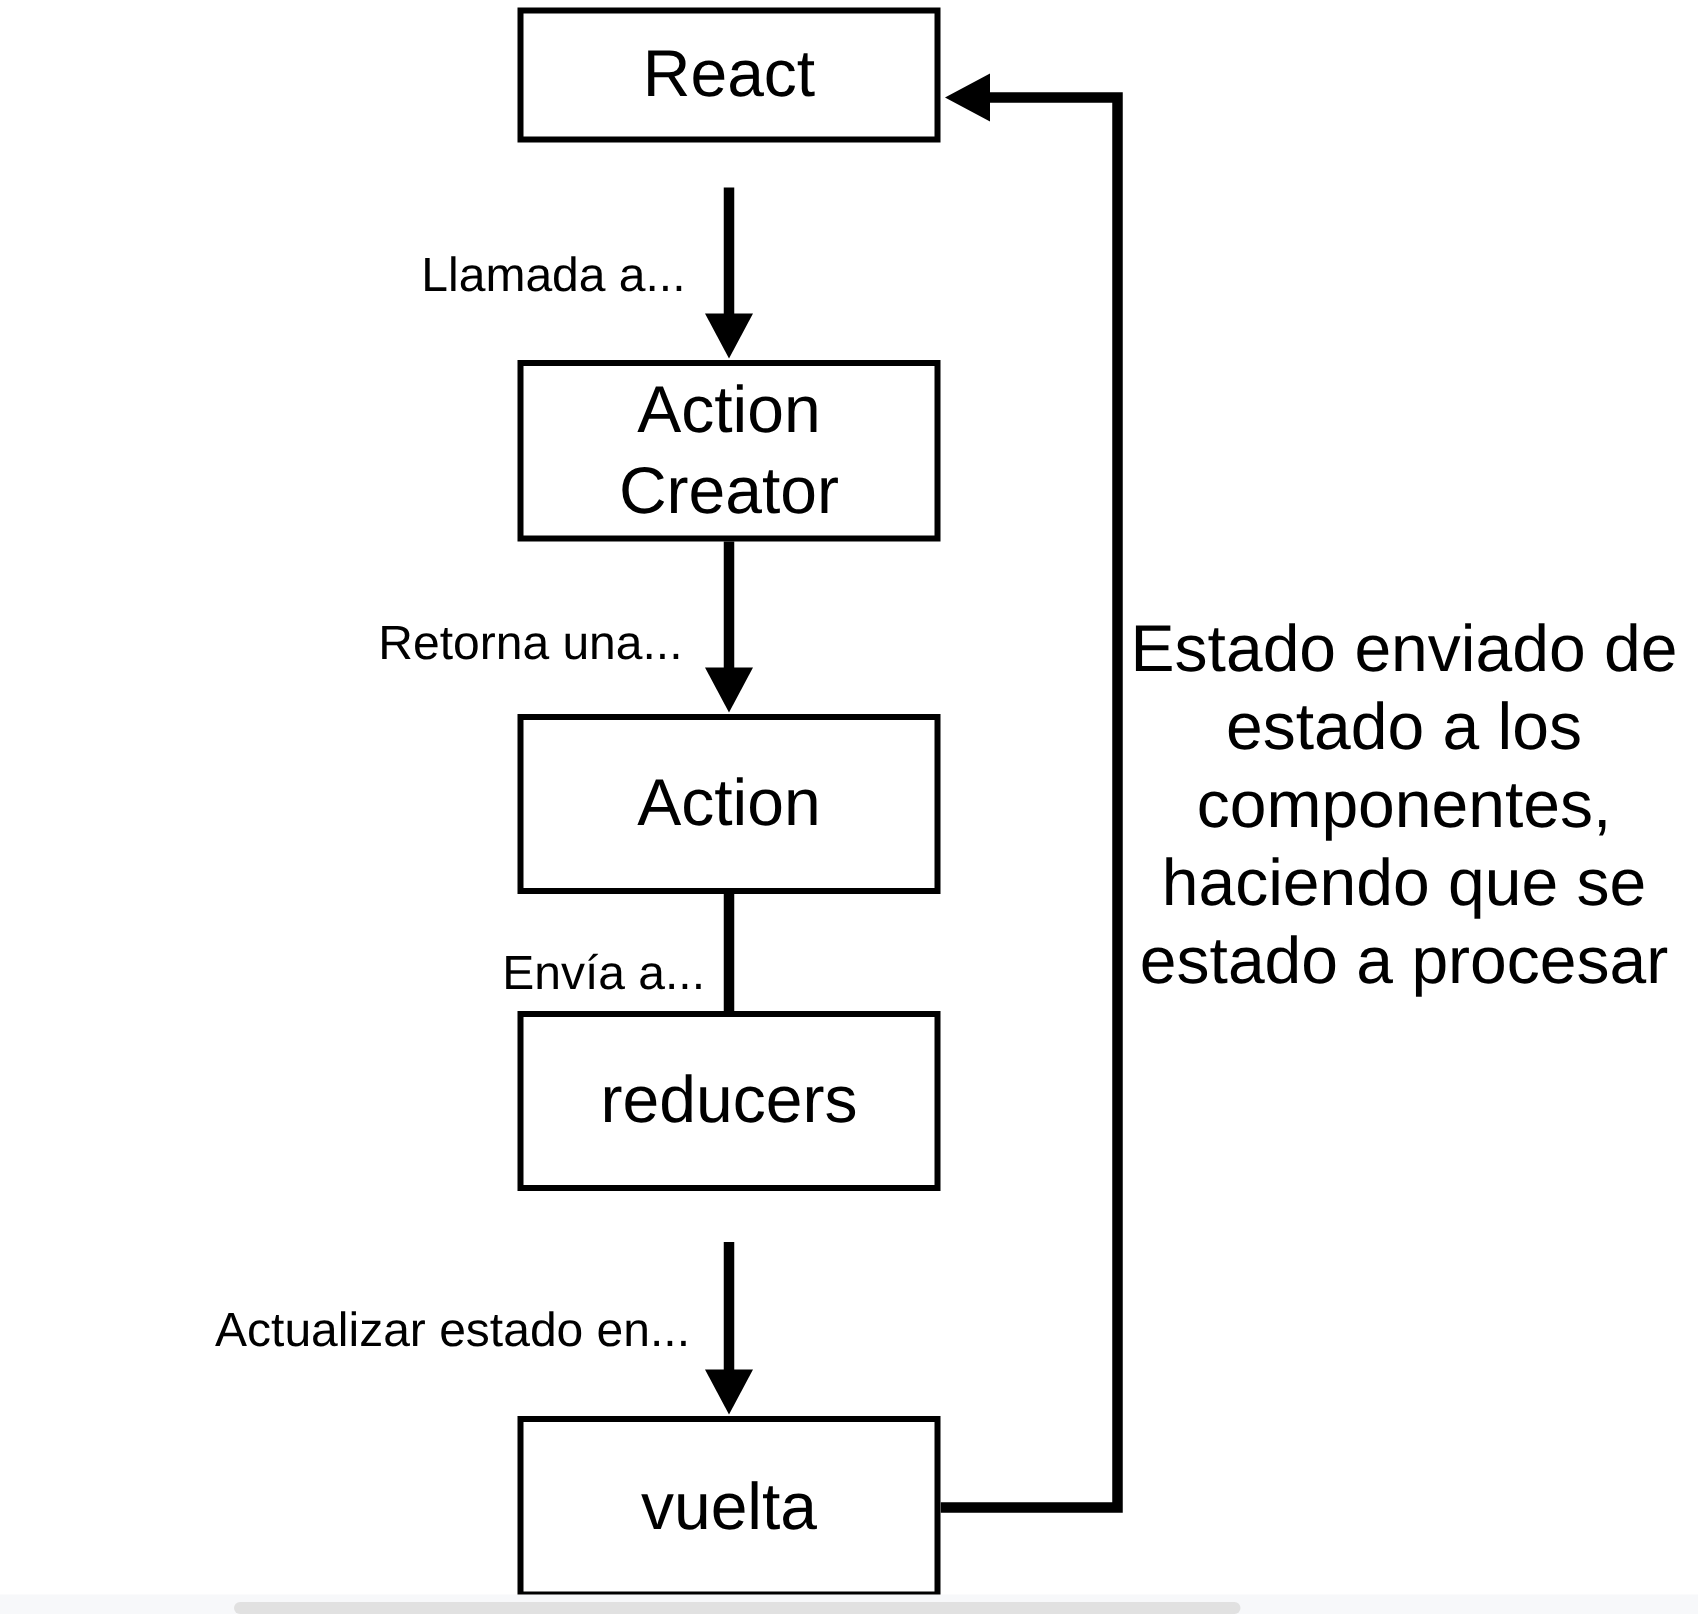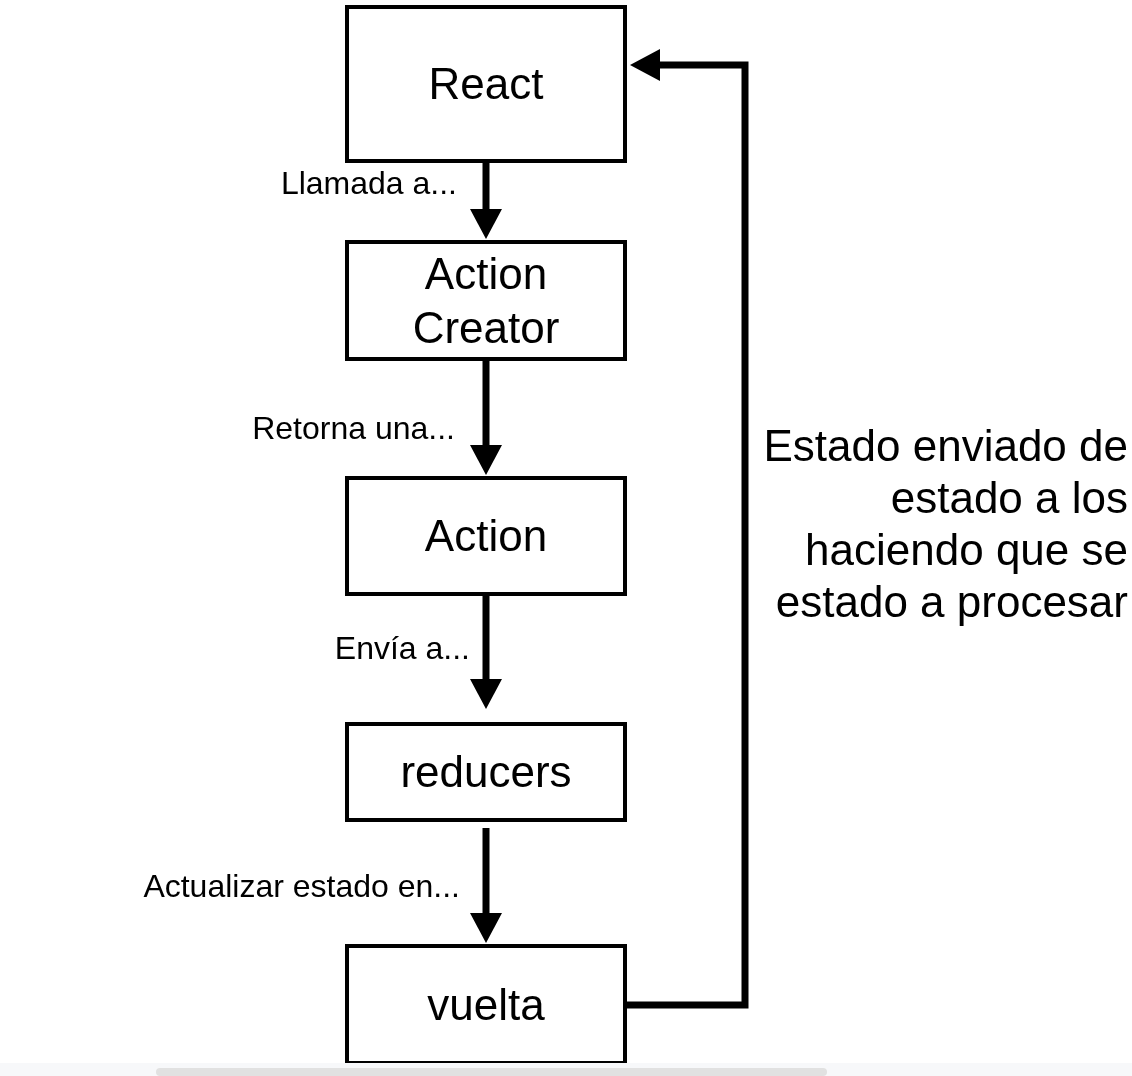--- a/index.html
+++ b/index.html
@@ -11,36 +11,36 @@
     font-family:"Liberation Sans", sans-serif;
     color:#000000;
   }
   .arrows{position:absolute;left:0;top:0;width:1132px;height:1076px;pointer-events:none;}
   .node{
     position:absolute;left:345px;width:282px;
     background:#ffffff;border:4px solid #000000;box-sizing:border-box;
     display:flex;flex-direction:column;align-items:center;justify-content:center;
     font-size:44px;line-height:54px;text-align:center;white-space:nowrap;
   }
-  #node-react{top:5px;height:158px}
+  #node-react{top:5px;height:90px}
   #node-action-creator{top:240px;height:121px}
   #node-action{top:476px;height:120px}
-  #node-reducers{top:722px;height:100px}
+  #node-reducers{top:674px;height:120px}
   #node-store{top:944px;height:121px}
   .edge-label{
     position:absolute;font-size:32px;line-height:52px;
     white-space:nowrap;text-align:left;
   }
   #edge-label-1{top:157px;right:675px}
   #edge-label-2{top:402px;right:677px}
   #edge-label-3{top:622px;right:662px}
   #edge-label-4{top:860px;right:672px}
   .feedback-note{
-    position:absolute;left:744px;top:420px;width:384px;
-    font-size:44px;line-height:52px;text-align:right;
+    position:absolute;left:744px;top:407px;width:384px;
+    font-size:44px;line-height:52px;text-align:center;
   }
   .feedback-note div{white-space:nowrap;}
   .hscroll-track{
     position:absolute;left:0;bottom:0;width:1132px;height:13px;
     background:#f7f8fa;
   }
   .hscroll-thumb{
     position:absolute;left:156px;bottom:0;width:671px;height:8px;
     background:#e1e1e1;border-radius:5px;
   }
@@ -95,20 +95,21 @@
   </div>
 
   <div class="edge-label" id="edge-label-1">Llamada a...</div>
   <div class="edge-label" id="edge-label-2">Retorna una...</div>
   <div class="edge-label" id="edge-label-3">Envía a...</div>
   <div class="edge-label" id="edge-label-4">Actualizar estado en...</div>
 
   <div class="feedback-note">
     <div>Estado enviado de</div>
     <div>estado a los</div>
+    <div>componentes,</div>
     <div>haciendo que se</div>
     <div>estado a procesar</div>
   </div>
 
   <div class="hscroll-track">
     <div class="hscroll-thumb"></div>
   </div>
 
 </div>
 

